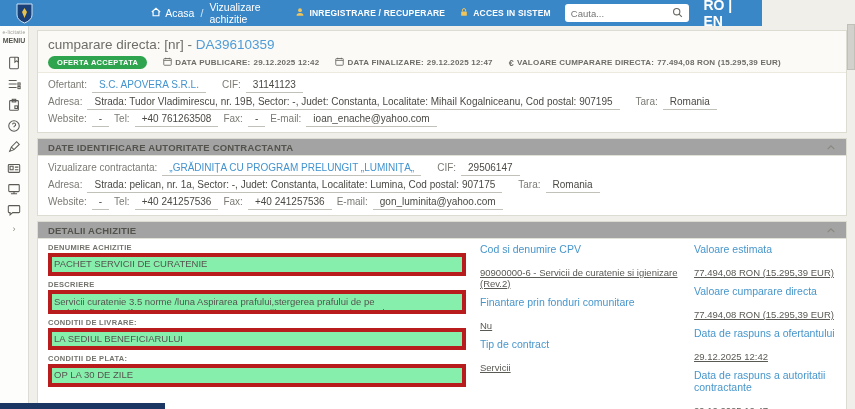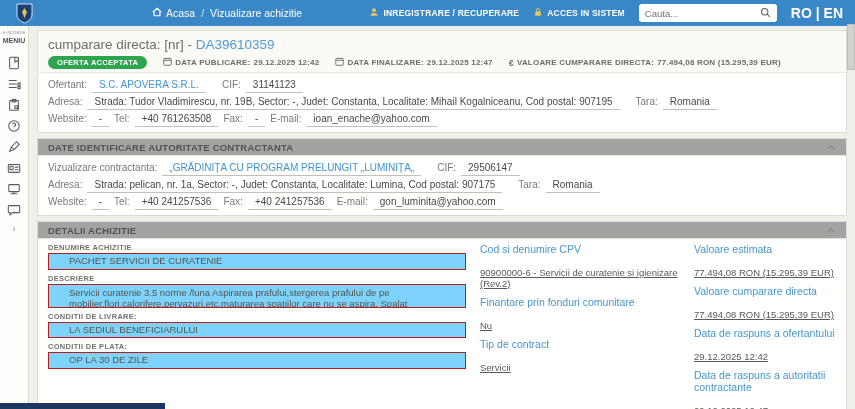--- a/index.html
+++ b/index.html
@@ -1,20 +1,20 @@
 <!DOCTYPE html>
 <html><head>
 <meta charset="utf-8">
 <style>
   * { margin:0; padding:0; box-sizing:border-box; }
   html,body { width:855px; height:409px; overflow:hidden; background:#f0efe9;
     font-family:"Liberation Sans","DejaVu Sans",sans-serif; color:#55544e; }
 
   
-  .topbar { position:absolute; left:0; top:0; width:855px; height:26px; background:#3a87c8;
+  .topbar { position:absolute; left:0; top:0; width:762px; height:26px; background:#3a87c8;
     display:flex; align-items:center; }
   .logo { margin-left:16px; width:18px; height:22px; display:flex; align-items:center; }
   .crumb { margin-left:118px; display:flex; align-items:center; gap:4px; color:#fff; font-size:10.5px; }
   .crumb a { color:#fff; text-decoration:none; }
   .crumb .sep { color:#d7e8f6; margin:0 2px; }
   .tb-right { margin-left:auto; display:flex; align-items:center; gap:14px; padding-right:12px; }
   .tb-link { display:flex; align-items:center; gap:4px; color:#fff; font-size:8.5px; font-weight:bold;
     letter-spacing:.2px; cursor:pointer; white-space:nowrap; }
   .searchbox { display:flex; align-items:center; background:#fff; border-radius:3px; height:18px;
     width:138px; padding:0 6px; }
@@ -59,22 +59,22 @@
   .row .lbl { color:#7b7a74; }
   .row .val { color:#4a4944; border-bottom:1px solid #c2c1b9; padding:0 7px 1px; }
   .row .val.link { color:#4293cf; cursor:pointer; }
   .row .gap { width:6px; }
 
   
   .det-body { display:flex; padding:4px 10px 5px; }
   .det-left { width:418px; }
   .f-lbl { font-size:7.5px; font-weight:bold; color:#73726c; letter-spacing:.3px; line-height:9px;
     margin-bottom:1px; }
-  .f-box { border:1px solid #b91c1c; background:#7dd3fc; font-size:9.5px; color:#55544e;
-    padding:2px 20px; margin-bottom:4px; min-height:14px; line-height:10.5px; }
+  .f-box { border:4px solid #b91c1c; background:#86efac; font-size:9.5px; color:#55544e;
+    padding:2px 2px; margin-bottom:4px; min-height:14px; line-height:10.5px; }
   .f-box.tall { height:24px; overflow:hidden; line-height:11px; }
   .det-col { margin-left:14px; width:200px; }
   .det-col.last { flex:1; }
   .d-item { margin-bottom:7px; }
   .d-item .d-lbl { color:#4796cc; font-size:10.5px; line-height:12px; cursor:pointer; }
   .d-item .d-val { color:#5a5954; font-size:9.5px; line-height:11px; margin-top:12px;text-decoration:underline; }
 
   
   .rep-body { padding:4px 10px; }
 

